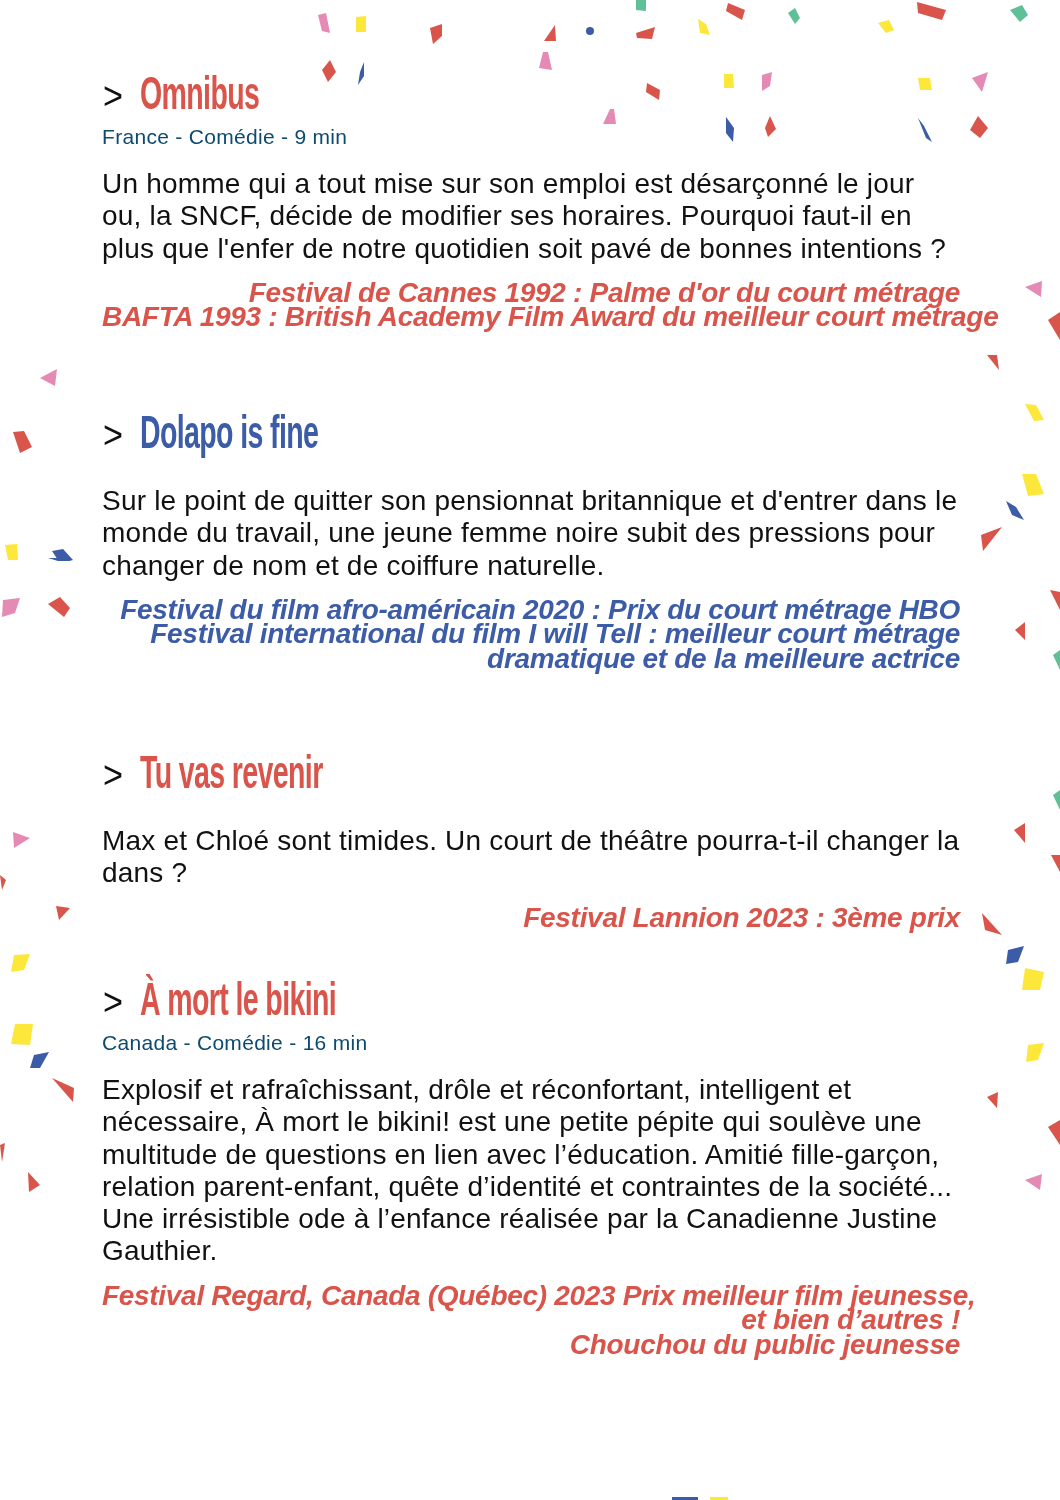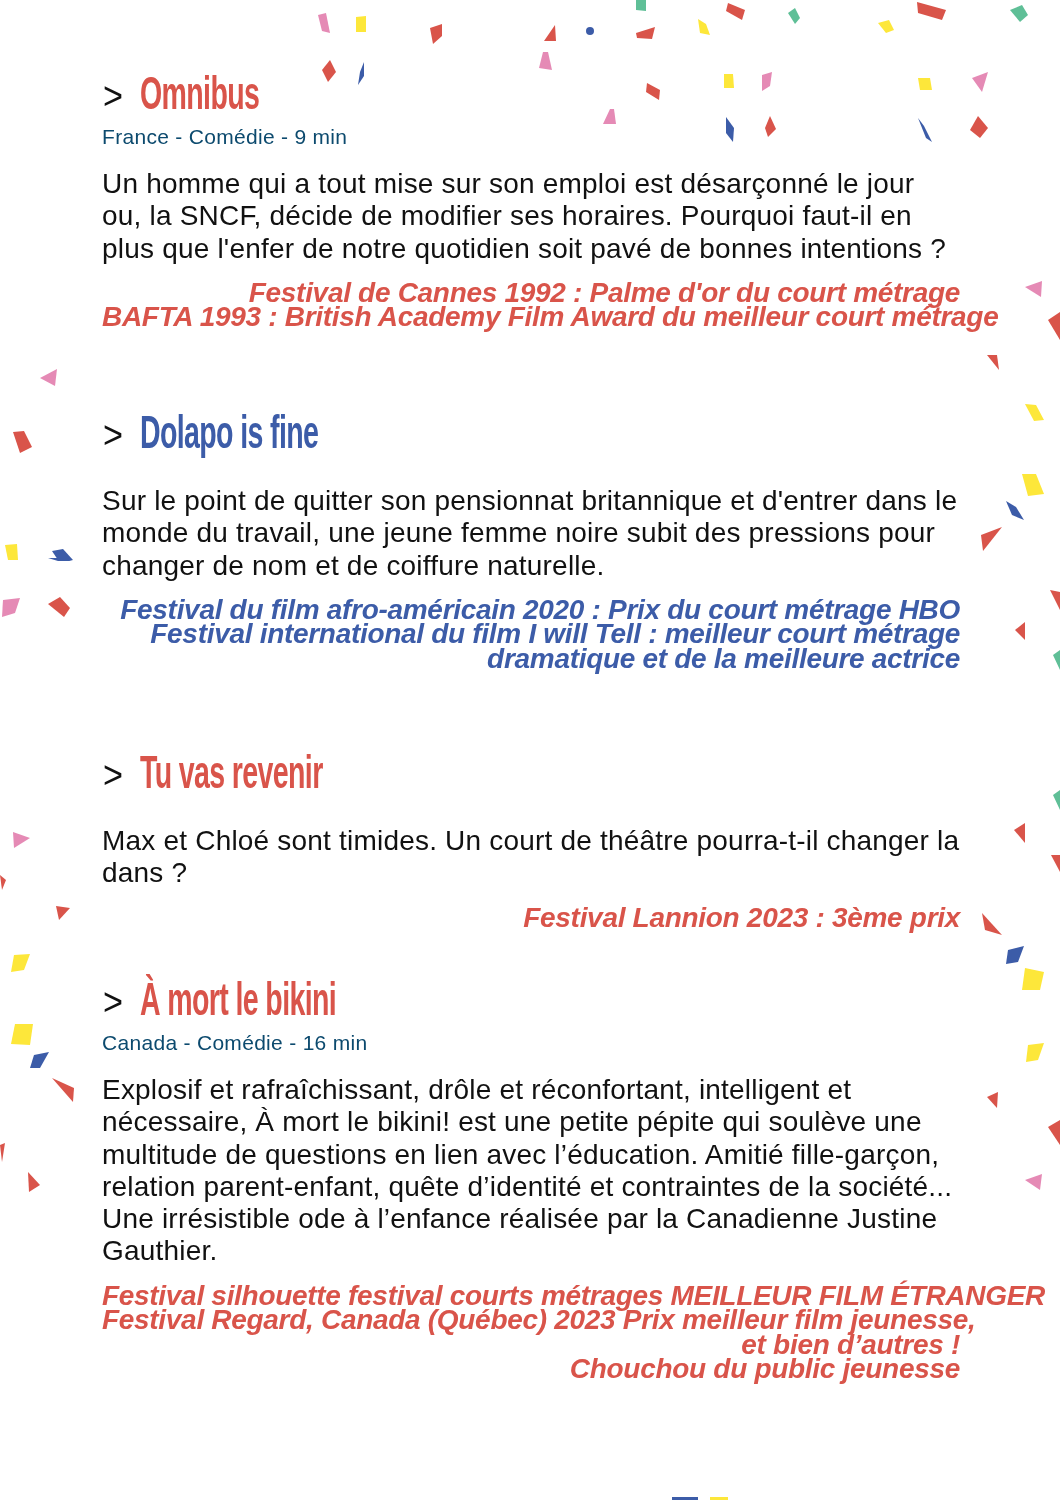--- a/index.html
+++ b/index.html
@@ -149,18 +149,17 @@
 </section>
 
 <section class="film" style="top:976px;">
   <div class="film-head">
     <span class="chev">&gt;</span>
     <span class="film-title red">À mort le bikini</span>
   </div>
   <div class="meta">Canada - Comédie - 16 min</div>
   <div class="synopsis">Explosif et rafraîchissant, drôle et réconfortant, intelligent et nécessaire, À mort le bikini! est une petite pépite qui soulève une multitude de questions en lien avec l’éducation. Amitié fille-garçon, relation parent-enfant, quête d’identité et contraintes de la société... Une irrésistible ode à l’enfance réalisée par la Canadienne Justine Gauthier.</div>
   <div class="awards red">
-    <div>Festival silhouette festival courts métrages MEILLEUR FILM ÉTRANGER</div>
     <div>Festival Regard, Canada (Québec) 2023 Prix meilleur film jeunesse,</div>
     <div>et bien d’autres !</div>
     <div>Chouchou du public jeunesse</div>
   </div>
 </section>
 
 </body></html>

